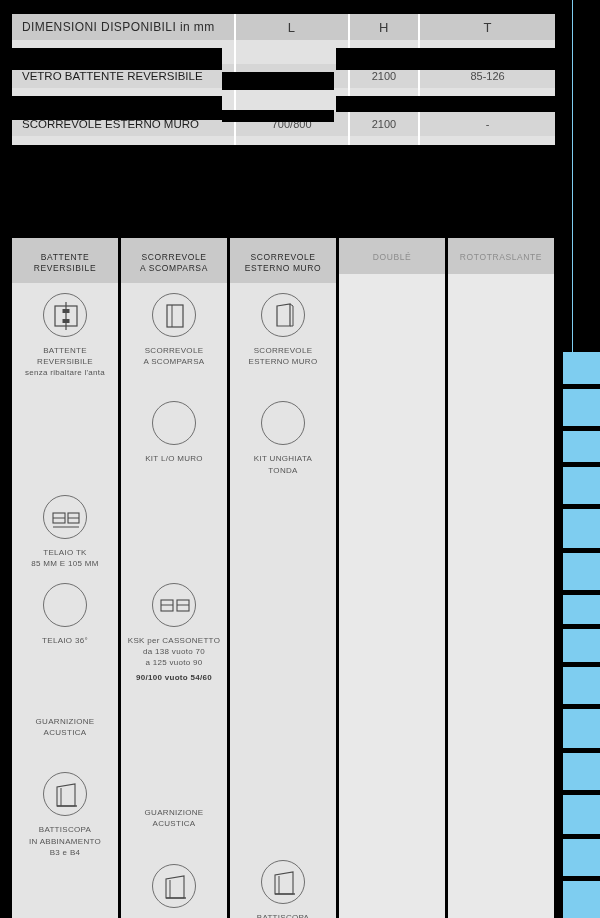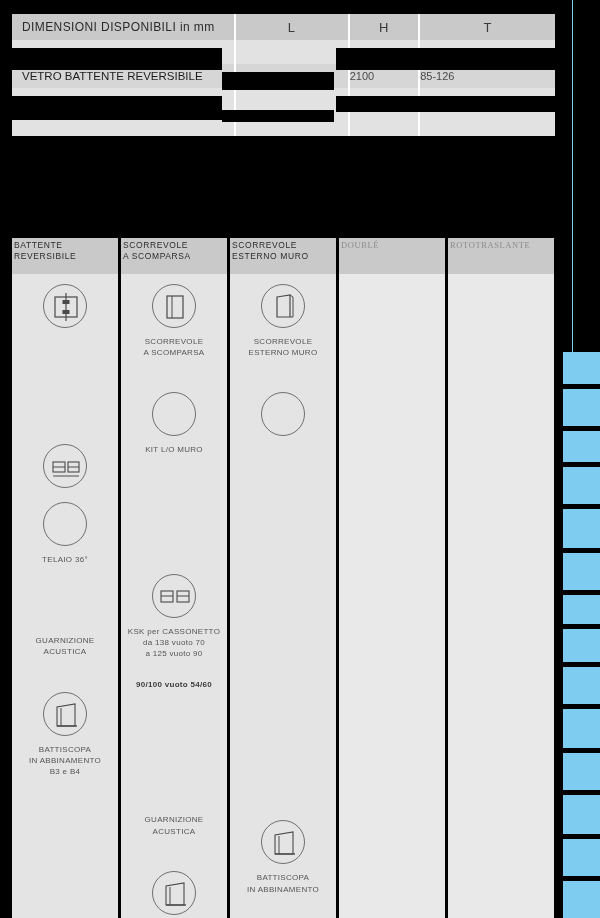--- a/index.html
+++ b/index.html
@@ -45,21 +45,21 @@
     font-weight: normal;
     letter-spacing: .4px;
     height: 26px;
   }
   .dim-head th.lbl { text-align: left; padding-left: 10px; font-size: 12px; }
   .dim-head th.ctr { text-align: center; font-size: 13px; color: #3a3a3a; }
 
   .dim-table tbody tr td { background: #e2e2e2; }
   .dim-table tbody tr.alt td { background: #d6d6d6; }
   .dim-table td.lbl { text-align: left; padding-left: 10px; font-size: 11.5px; color: #1d1d1d; }
-  .dim-table td.ctr { color: #4a4a4a; font-size: 11px; }
+  .dim-table td.ctr { text-align: center; color: #4a4a4a; font-size: 11px; }
 
   
   .redact {
     position: absolute;
     background: #000000;
     pointer-events: none;
   }
 
   
   .cols {
@@ -78,26 +78,26 @@
     align-items: center;
     min-height: 680px;
   }
   .col.empty { background: #e9e9e9; }
   .col-head {
     width: 100%;
     background: #c9c9c9;
     color: #2b2b2b;
     font-size: 8.5px;
     letter-spacing: .6px;
-    text-align: left;
-    padding: 2px 2px 8px;
+    text-align: center;
+    padding: 14px 2px 8px;
     line-height: 1.35;
     min-height: 36px;
   }
-  .col.empty .col-head { background: #c9c9c9; color: #8d8d8d; font-family: Liberation Serif, serif; }
+  .col.empty .col-head { background: #c9c9c9; color: #8d8d8d; }
 
   .cell {
     width: 100%;
     text-align: center;
     color: #555555;
     font-size: 8px;
     line-height: 1.4;
     letter-spacing: .3px;
     padding: 4px 4px;
   }
@@ -172,20 +172,26 @@
         <td class="ctr">600/700/800/900</td>
         <td class="ctr">2100</td>
         <td class="ctr">85-126</td>
       </tr>
       <tr>
         <td class="lbl"></td>
         <td class="ctr"></td>
         <td class="ctr"></td>
         <td class="ctr"></td>
       </tr>
+      <tr class="alt">
+        <td class="lbl">SCORREVOLE ESTERNO MURO</td>
+        <td class="ctr">700/800</td>
+        <td class="ctr">2100</td>
+        <td class="ctr">-</td>
+      </tr>
       <tr>
         <td class="lbl"></td>
         <td class="ctr"></td>
         <td class="ctr"></td>
         <td class="ctr"></td>
       </tr>
     </tbody>
   </table>
 </div>
 
@@ -207,34 +213,42 @@
     </div>
 
     <div class="circ">
       <svg width="44" height="44" viewBox="0 0 44 44">
         <rect x="11" y="12" width="22" height="20" fill="none" stroke="#4a4a4a" stroke-width="1.2"></rect>
         <line x1="22" y1="8" x2="22" y2="36" stroke="#4a4a4a" stroke-width="1.2"></line>
         <rect x="18.5" y="15" width="7" height="4" fill="#4a4a4a"></rect>
         <rect x="18.5" y="25" width="7" height="4" fill="#4a4a4a"></rect>
       </svg>
     </div>
+    <div class="cell">
+      <div>BATTENTE REVERSIBILE</div>
+      <div>senza ribaltare l'anta</div>
+    </div>
 
     <div class="spacer" style="height:44px"></div>
 
     <div class="spacer" style="height:58px"></div>
 
     <div class="circ">
       <svg width="44" height="44" viewBox="0 0 44 44">
         <rect x="9" y="17" width="12" height="10" fill="none" stroke="#4a4a4a" stroke-width="1.1"></rect>
         <rect x="24" y="17" width="11" height="10" fill="none" stroke="#4a4a4a" stroke-width="1.1"></rect>
         <line x1="9" y1="22" x2="21" y2="22" stroke="#4a4a4a" stroke-width="1"></line>
         <line x1="24" y1="22" x2="35" y2="22" stroke="#4a4a4a" stroke-width="1"></line>
         <line x1="9" y1="31" x2="35" y2="31" stroke="#4a4a4a" stroke-width="1"></line>
       </svg>
     </div>
+    <div class="cell">
+      <div>TELAIO TK</div>
+      <div>85 MM  E 105 MM</div>
+    </div>
 
     <div class="circ"></div>
     <div class="cell">
       <div>TELAIO 36°</div>
     </div>
 
     <div class="spacer" style="height:62px"></div>
     <div class="cell">
       <div>GUARNIZIONE</div>
       <div>ACUSTICA</div>
@@ -284,21 +298,21 @@
         <rect x="8" y="16" width="12" height="11" fill="none" stroke="#4a4a4a" stroke-width="1.1"></rect>
         <rect x="24" y="16" width="12" height="11" fill="none" stroke="#4a4a4a" stroke-width="1.1"></rect>
         <line x1="8" y1="21" x2="20" y2="21" stroke="#4a4a4a" stroke-width="1"></line>
         <line x1="24" y1="21" x2="36" y2="21" stroke="#4a4a4a" stroke-width="1"></line>
       </svg>
     </div>
     <div class="cell">
       <div>KSK per CASSONETTO</div>
       <div>da 138 vuoto 70</div>
       <div>a 125 vuoto 90</div>
-      <div class="strong" style="margin-top:20px">90/100 vuoto 54/60</div>
+      <div class="strong" style="margin-top:4px">90/100 vuoto 54/60</div>
     </div>
 
     <div class="spacer" style="height:116px"></div>
     <div class="cell">
       <div>GUARNIZIONE</div>
       <div>ACUSTICA</div>
     </div>
 
     <div class="spacer" style="height:20px"></div>
     <div class="circ">
@@ -328,20 +342,24 @@
         <line x1="28" y1="32" x2="31" y2="32" stroke="#4a4a4a" stroke-width="1"></line>
       </svg>
     </div>
     <div class="cell">
       <div>SCORREVOLE</div>
       <div>ESTERNO MURO</div>
     </div>
 
     <div class="spacer" style="height:20px"></div>
     <div class="circ"></div>
+    <div class="cell">
+      <div>KIT UNGHIATA</div>
+      <div>TONDA</div>
+    </div>
 
     <div class="spacer" style="height:370px"></div>
     <div class="circ">
       <svg width="44" height="44" viewBox="0 0 44 44">
         <path d="M13 33 L13 14 L31 11 L31 33 Z" fill="none" stroke="#4a4a4a" stroke-width="1.1"></path>
         <line x1="17" y1="33" x2="17" y2="15" stroke="#4a4a4a" stroke-width="1"></line>
         <line x1="13" y1="33" x2="33" y2="33" stroke="#4a4a4a" stroke-width="1.4"></line>
       </svg>
     </div>
     <div class="cell">

